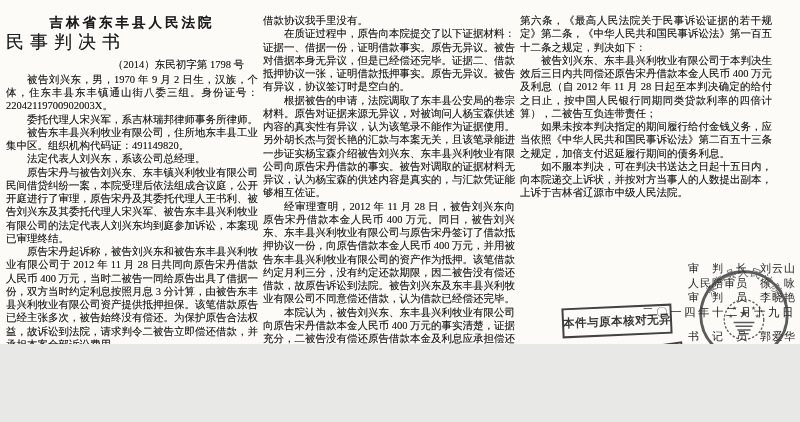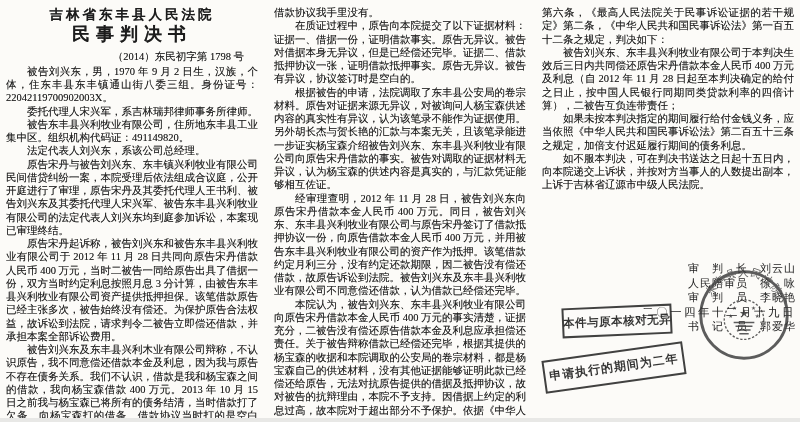--- a/index.html
+++ b/index.html
@@ -1,31 +1,31 @@
 <!DOCTYPE html>
 <html><head>
 <meta charset="utf-8">
 <style>
   html,body{margin:0;padding:0;background:#e8e8e6;}
   .page{
-    position:relative;width:800px;height:418px;box-sizing:border-box;
-    background:#fcfbf8;overflow:hidden;display:flex;gap:16px;padding:6px 6px;
+    position:relative;width:800px;height:344px;box-sizing:border-box;
+    background:#fcfbf8;overflow:hidden;display:flex;gap:5px;padding:14px 6px;
     font-family:"Liberation Serif","DejaVu Serif",serif;color:#1c1c1c;
   }
   .col{flex:0 0 252px;width:252px;font-size:10.5px;line-height:13.25px;
     text-align:justify;text-shadow:0 0 .4px rgba(0,0,0,.45);}
   .col p{margin:0;text-indent:2em;}
   .col p.no-indent{text-indent:0;}
   .court-name{font-weight:bold;font-size:13.5px;letter-spacing:3px;text-align:center;margin:2px 0 7px;}
-  .doc-title{font-weight:bold;font-size:18px;letter-spacing:6px;text-align:center;margin:0 0 8px;}
+  .doc-title{font-weight:normal;font-size:18px;letter-spacing:6px;text-align:left;margin:0 0 8px;}
   .case-number{text-align:right;padding-right:14px;margin:0 0 2px;}
   .sig{position:absolute;top:261px;left:556px;width:240px;text-align:right;
     font-size:11px;line-height:14.5px;letter-spacing:1px;color:#222;}
   .sig-date{font-size:11.5px;letter-spacing:2.5px;}
-  .sig-clerk{}
+  .sig-clerk{margin-top:10px;}
   .seal{position:absolute;left:697px;top:268px;width:94px;height:94px;opacity:.82;}
   .stamp{position:absolute;border:2px solid #2d2d2d;color:#1f1f1f;font-weight:bold;
     display:flex;align-items:center;justify-content:center;opacity:.9;
     background:rgba(255,255,255,.15);white-space:nowrap;}
   .stamp-verify{left:562px;top:306px;width:106px;height:26px;font-size:11.5px;
     letter-spacing:.5px;transform:rotate(-2.5deg);}
   .stamp-exec{left:543px;top:351px;width:138px;height:29px;font-size:12px;
     letter-spacing:1px;transform:rotate(-8deg);}
 </style>
 </head>

